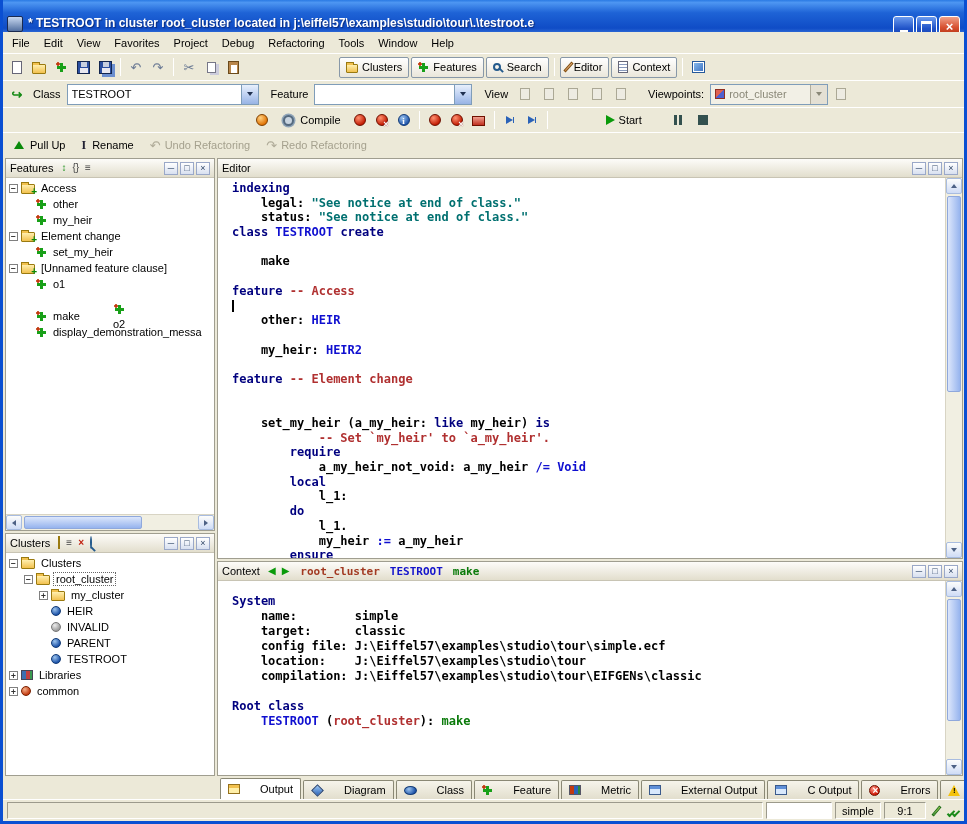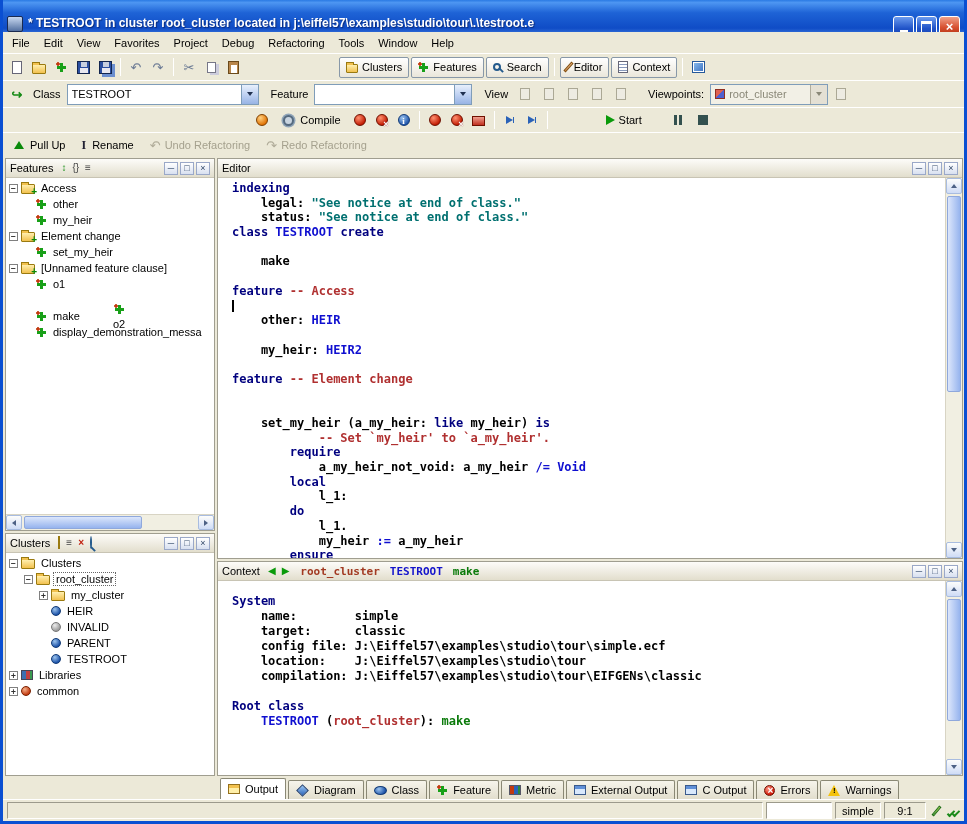--- a/index.html
+++ b/index.html
@@ -141,21 +141,21 @@
   .tri-left{width:0;height:0;border-top:3px solid transparent;border-bottom:3px solid transparent;border-right:4px solid #4D6185;}
   .tri-right{width:0;height:0;border-top:3px solid transparent;border-bottom:3px solid transparent;border-left:4px solid #4D6185;}
   .vthumb{position:absolute;left:1px;width:14px;background:linear-gradient(90deg,#DCE6FB,#96B4EE);border:1px solid #8FA8DC;border-radius:2px;}
   .hscroll{position:relative;height:16px;flex:0 0 16px;background:#F1EFE2;border-top:1px solid #D8D4C4;}
   .hscroll .sbtn{position:absolute;top:0;width:16px;height:15px;background:linear-gradient(#FDFDFB,#CFDCF6);border:1px solid #A8BCE0;border-radius:2px;display:flex;align-items:center;justify-content:center;}
   .sbtn.left{left:0;} .sbtn.right{right:0;}
   .hthumb{position:absolute;top:1px;height:13px;background:linear-gradient(#DCE6FB,#96B4EE);border:1px solid #8FA8DC;border-radius:2px;}
 
   
   .tabsrow{height:22px;flex:0 0 22px;background:#ECE9D8;display:flex;align-items:flex-end;padding-left:217px;gap:2px;}
-  .tab{display:flex;align-items:center;gap:5px;height:19px;padding:0 7px;border:1px solid #8A8875;border-bottom:none;border-radius:2px 2px 0 0;background:linear-gradient(#F6F4EB,#E2DECD);font-size:11px;white-space:nowrap;}
+  .tab{display:flex;align-items:center;gap:20px;height:19px;padding:0 7px;border:1px solid #8A8875;border-bottom:none;border-radius:2px 2px 0 0;background:linear-gradient(#F6F4EB,#E2DECD);font-size:11px;white-space:nowrap;}
   .tab.active{background:#FFFFFF;height:21px;}
   .tabic{flex:0 0 auto;display:inline-block;}
   .ic-output{width:12px;height:10px;border:1px solid #94701C;background:#FFEFA8;box-shadow:inset 0 3px 0 #F2C14E;}
   .ic-extout,.ic-cout{width:12px;height:10px;border:1px solid #3A5A8C;background:#D8E8FC;box-shadow:inset 0 3px 0 #6090D8;}
   .ic-diagram{width:9px;height:9px;transform:rotate(45deg);background:linear-gradient(135deg,#9CC8F4,#2A62B8);border:1px solid #1A3A6E;margin:0 2px;}
   .ic-class{width:13px;height:9px;border-radius:50%;background:radial-gradient(circle at 35% 30%,#9CC4EE,#1C52A8 75%);border:1px solid #113A77;}
   .ic-feature{position:relative;width:11px;height:11px;background:radial-gradient(circle at 2px 2px,#C23A10 1.5px,transparent 2px);}
   .ic-feature::before{content:'';position:absolute;left:4px;top:1px;width:3px;height:9px;background:#18A018;}
   .ic-feature::after{content:'';position:absolute;left:1px;top:4px;width:9px;height:3px;background:#18A018;}
   .ic-metric{width:12px;height:10px;border:1px solid #556;background:linear-gradient(90deg,#C23A10 0 4px,#2A62B8 4px 8px,#2A8A3A 8px 12px);}

